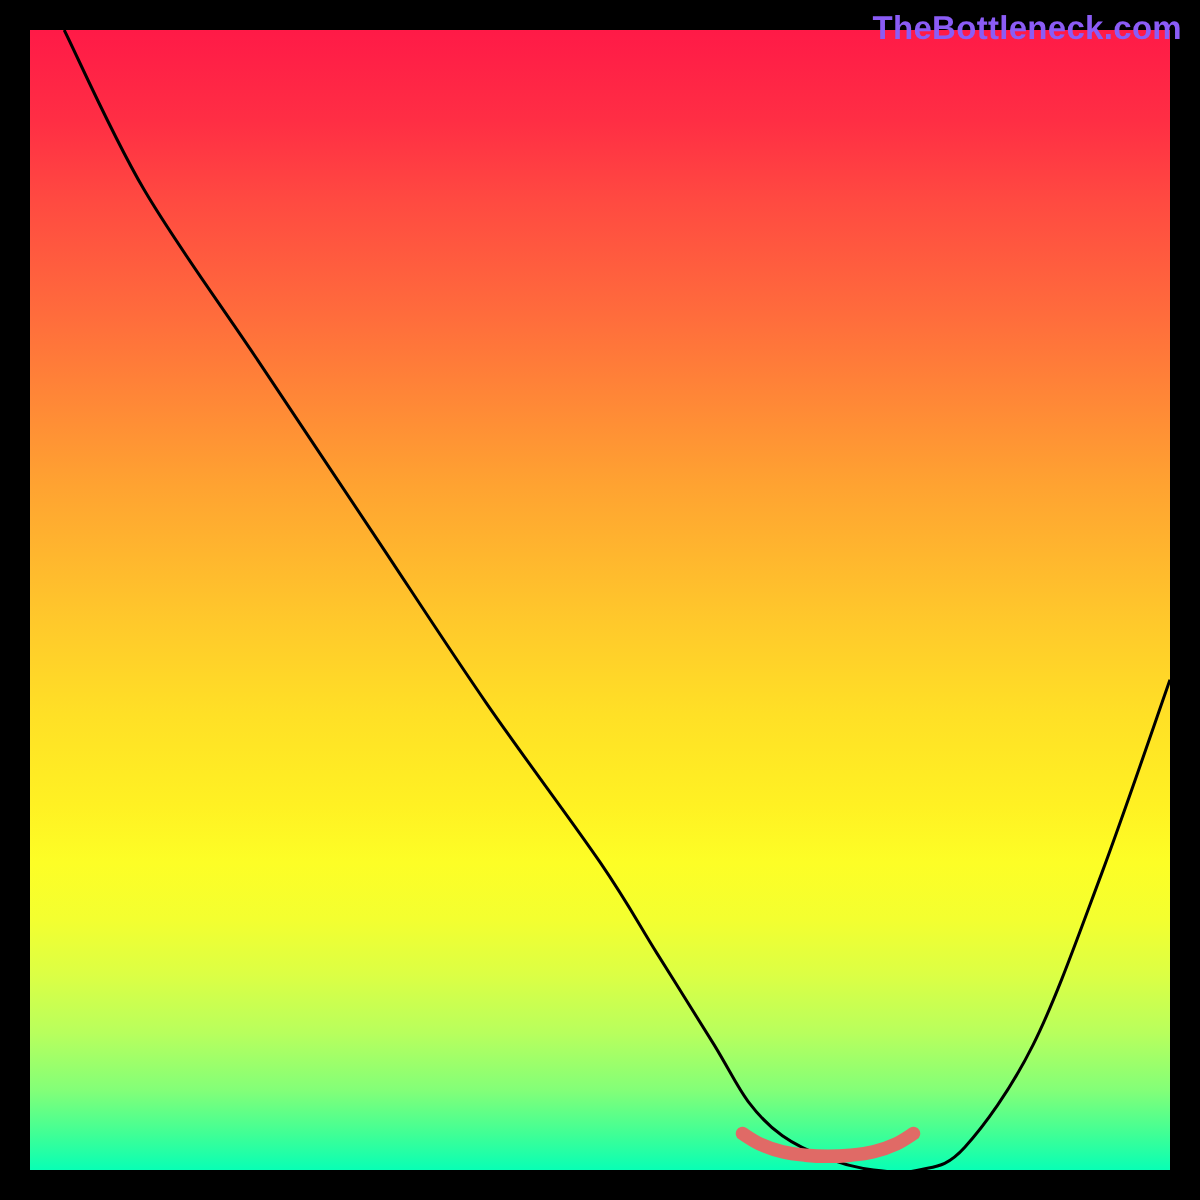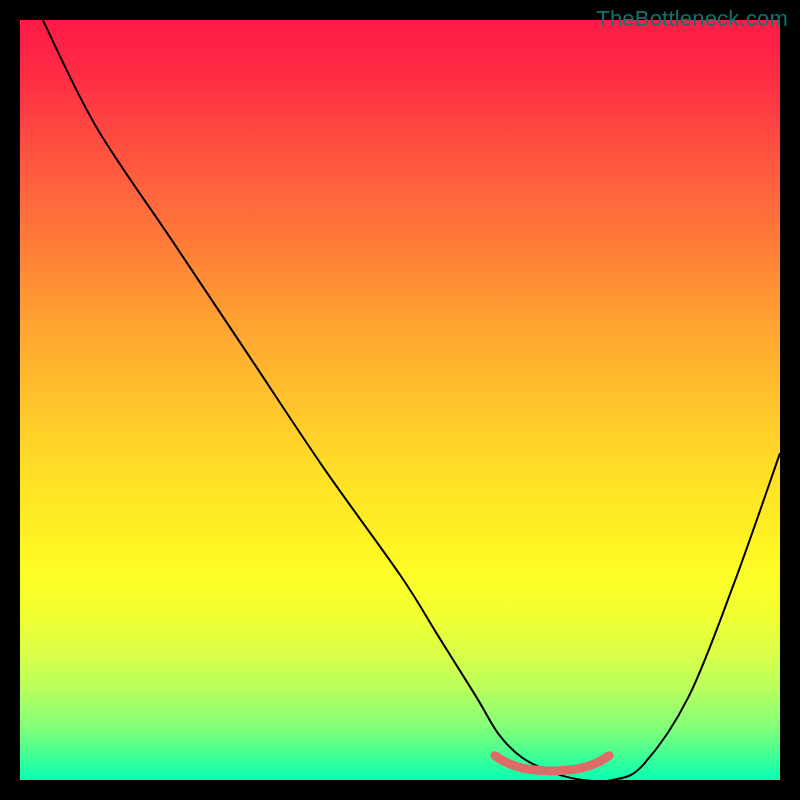--- a/index.html
+++ b/index.html
@@ -13,23 +13,23 @@
   }
   .chart-container {
     position: relative;
     width: 800px;
     height: 800px;
   }
   .attribution {
     position: absolute;
     top: 6px;
     right: 12px;
-    color: #0f766e;
+    color: #8b5cf6;
     font-size: 22px;
-    font-weight: 400;
+    font-weight: 700;
     letter-spacing: 0.2px;
     z-index: 10;
   }
   .plot-area {
     position: absolute;
     left: 20px;
     top: 20px;
     width: 760px;
     height: 760px;
     overflow: hidden;

